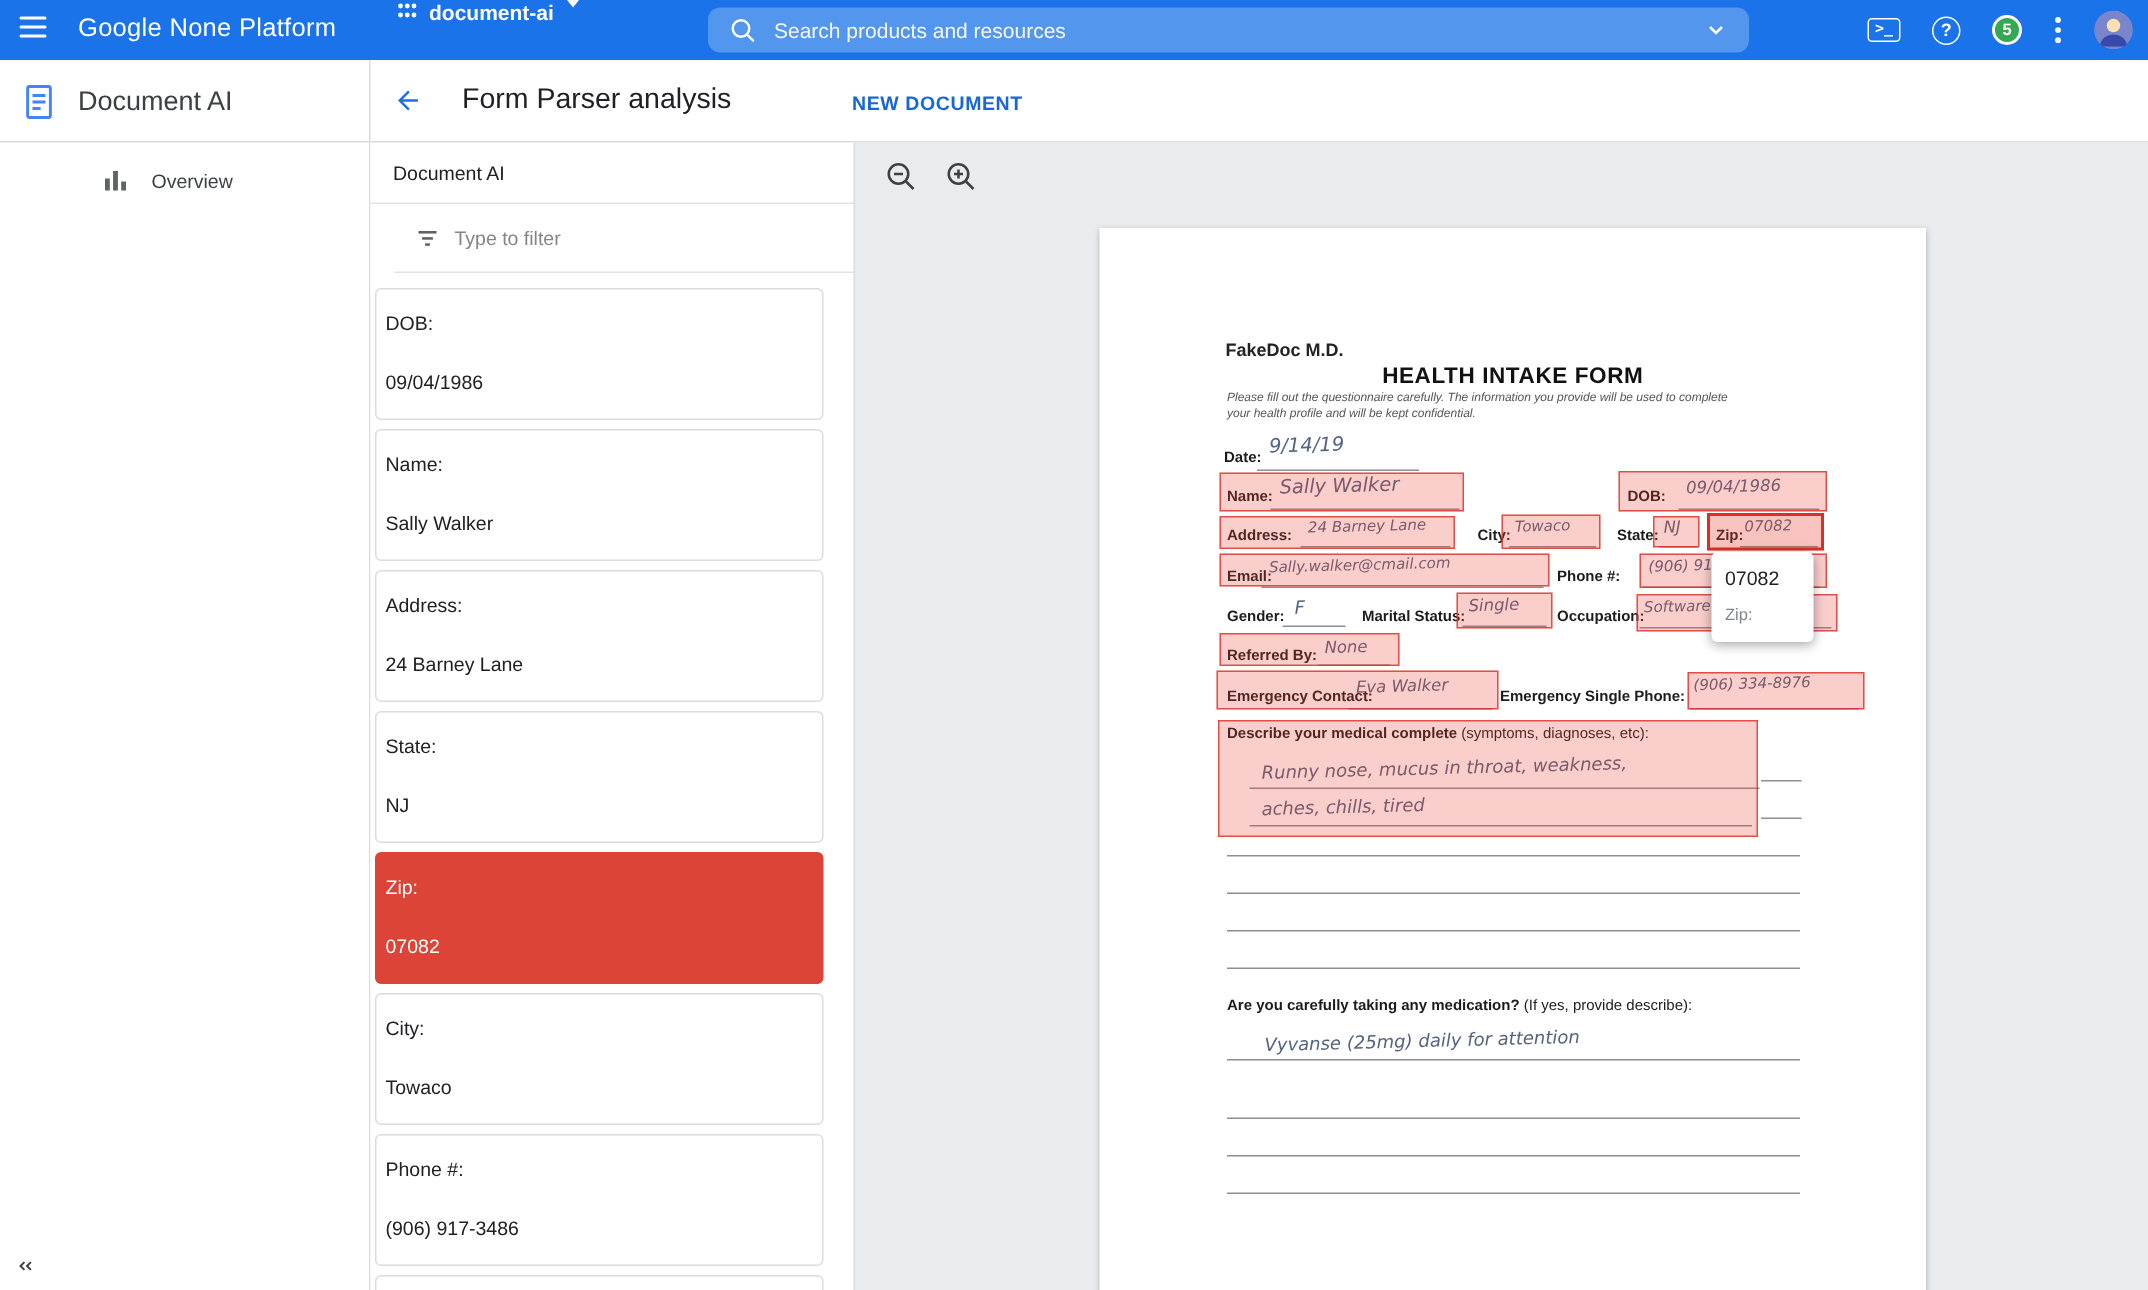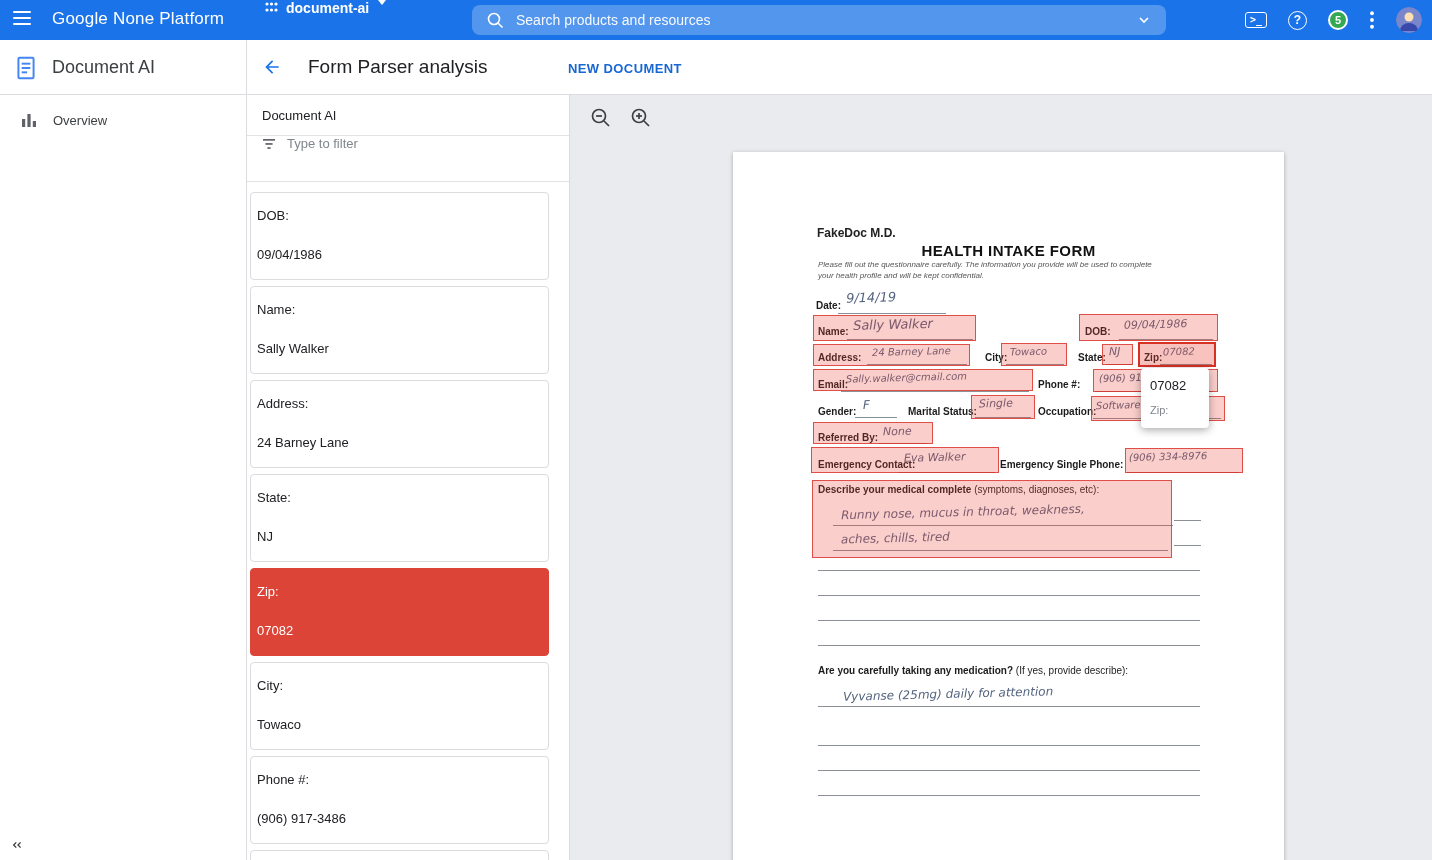--- a/index.html
+++ b/index.html
@@ -36,33 +36,33 @@
   .product { position:absolute; left:0; top:0; width:247px; height:55px; border-right:1px solid #dadce0;
     display:flex; align-items:center; gap:13px; padding-left:13px; }
   .product-name { font-size:18px; color:#3c4043; }
   .backbtn { position:absolute; left:262px; top:17px; cursor:pointer; }
   .page-title { position:absolute; left:308px; top:16px; font-size:19px; color:#202124; }
   .new-doc { position:absolute; left:520px; top:21px; font-size:13px; font-weight:bold; color:#1967d2;
     letter-spacing:.4px; cursor:pointer;margin-left:48px; }
 
   
   .sidebar { position:absolute; left:0; top:95px; width:247px; height:765px; background:#fff;
-    border-right:1px solid #dadce0; }
+    border-right:1px solid #dadce0;padding-left:48px; }
   .side-item { height:40px; display:flex; align-items:center; gap:15px; padding-left:20px;
     font-size:13px; color:#3c4043; cursor:pointer; margin-top:5px; }
   .side-item.selected { background:#e8f0fe; color:#1a73e8; margin-top:0; }
   .collapse { position:absolute; left:8px; bottom:3px; cursor:pointer; }
 
   
   .panel { position:absolute; left:247px; top:95px; width:323px; height:765px; background:#fff;
     border-right:1px solid #dadce0; }
   .panel-title { height:41px; border-bottom:1px solid #e3e3e3; display:flex; align-items:center;
     padding-left:15px; font-size:13px; color:#202124; }
-  .filter-row { height:46px; border-bottom:1px solid #e3e3e3; display:flex; align-items:flex-start;
-    padding-left:14px; gap:10px; }
+  .filter-row { height:46px; border-bottom:1px solid #e3e3e3; display:flex; align-items:center;
+    padding-left:14px; gap:10px;margin-left:16px; }
   .filter-row input { border:none; outline:none; font-size:13px; color:#202124; width:250px; }
   .filter-row input::placeholder { color:#80868b; }
   .cards { position:absolute; left:0; right:0; top:92px; bottom:0; overflow:hidden; padding:5px 20px 0 3px; }
   .card { height:88px; border:1px solid #dadce0; border-radius:4px; background:#fff; margin-bottom:6px;
     padding:15px 8px 0 6px; cursor:pointer; }
   .card-label { font-size:13px; color:#202124; }
   .card-value { font-size:13px; color:#202124; margin-top:24px; }
   .card.selected { background:#db4437; border-color:#db4437; }
   .card.selected .card-label, .card.selected .card-value { color:#fff; }
 

